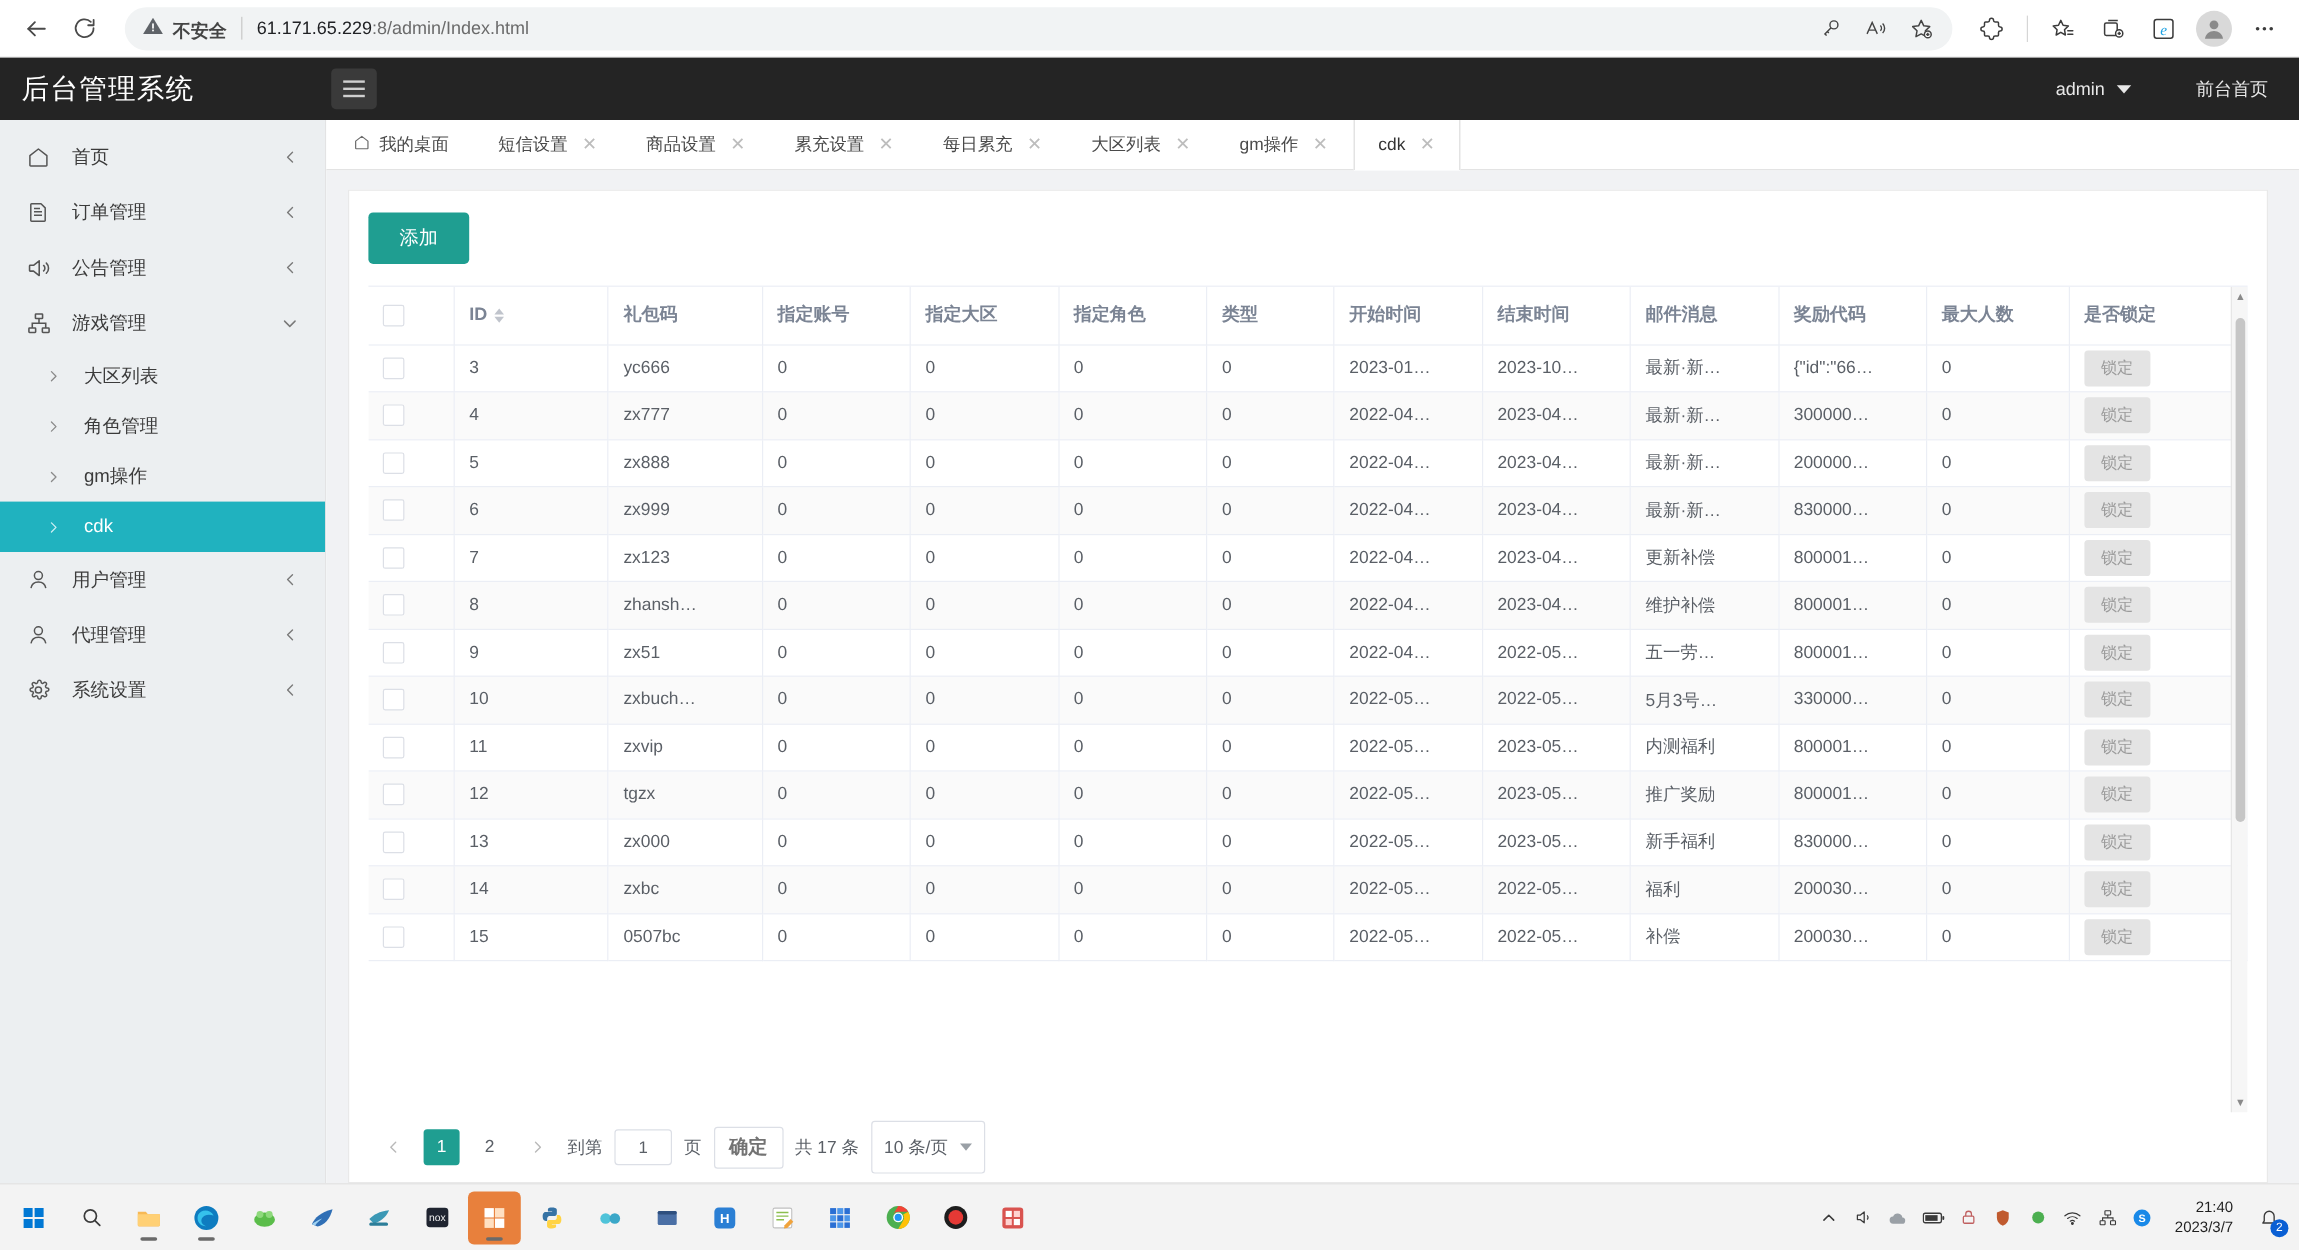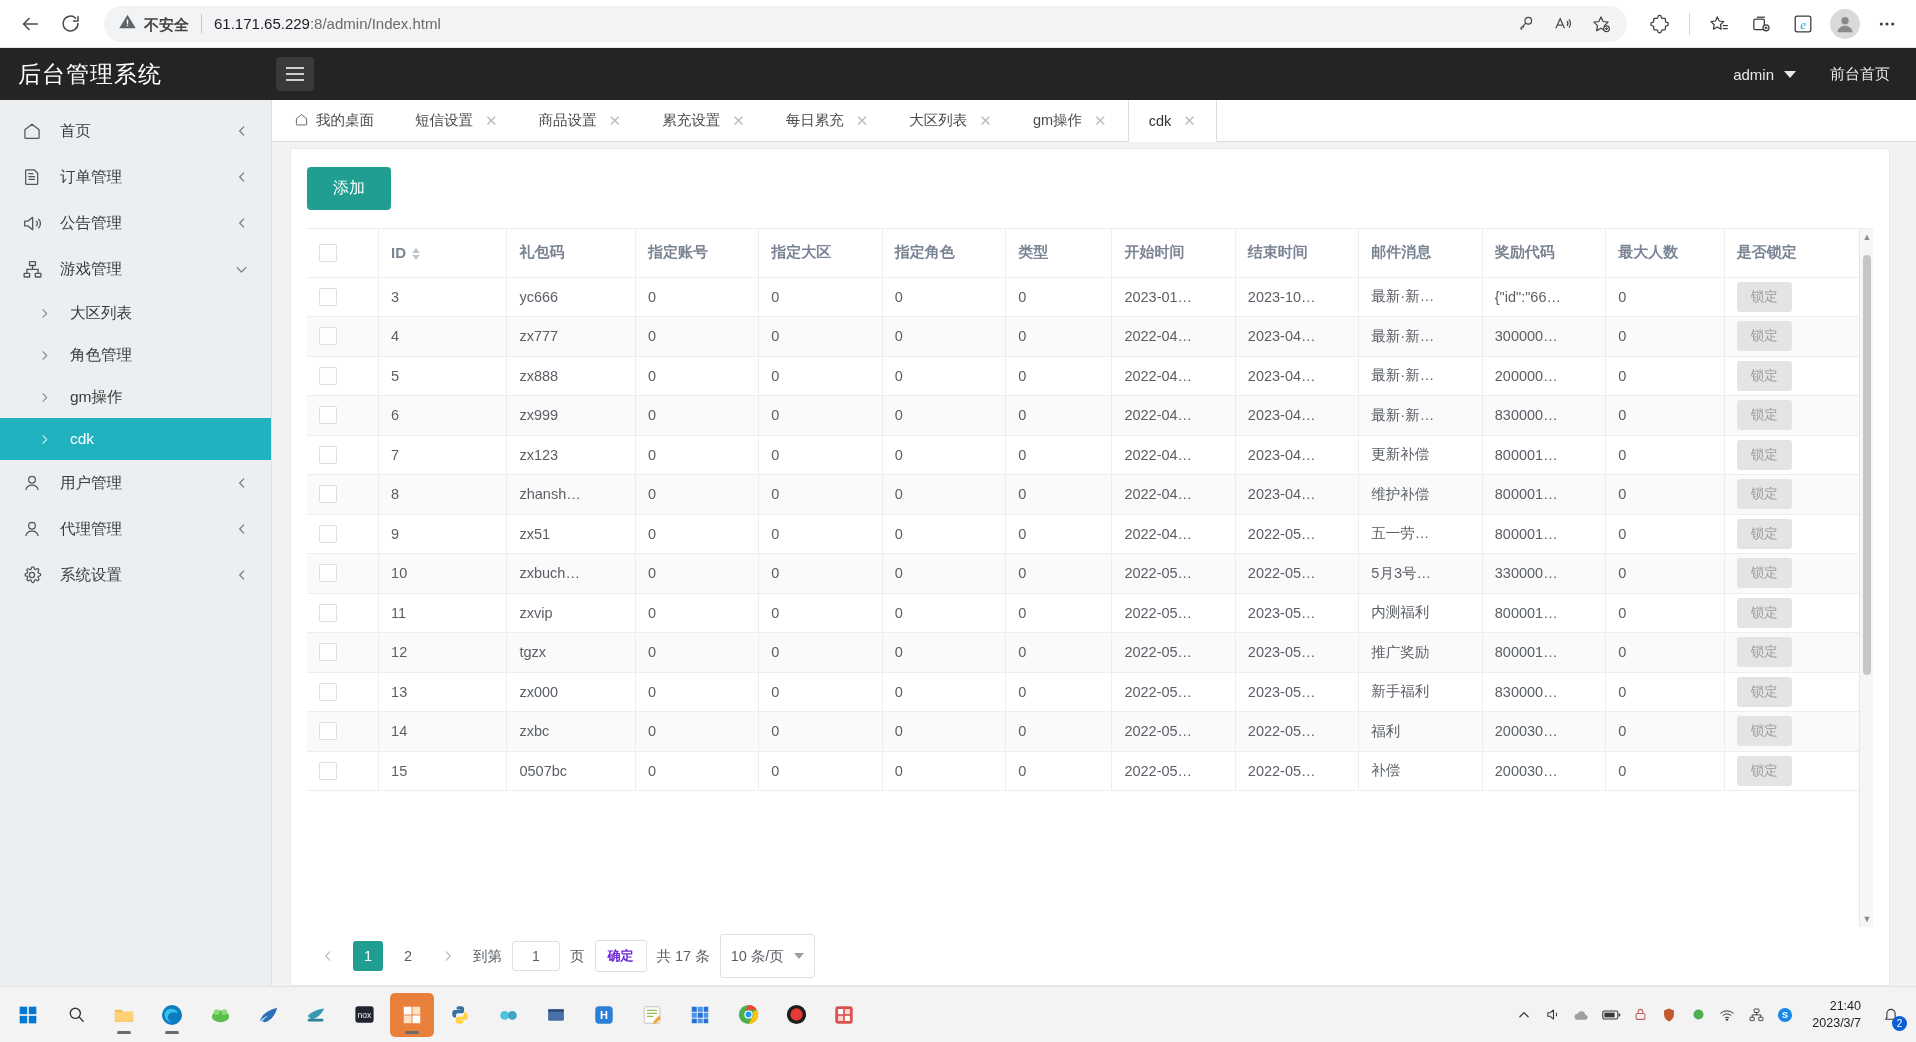--- a/index.html
+++ b/index.html
@@ -54,21 +54,21 @@
     padding-left:18px; flex:0 0 auto;
   }
   .burger{
     width:38px;height:34px;background:#3a3a3a;border-radius:4px;
     display:flex;align-items:center;justify-content:center;cursor:pointer;
     margin-left:4px;
   }
   .burger i{ display:block; width:18px; height:2px; background:#cfcfcf; position:relative;}
   .burger i:before,.burger i:after{content:"";position:absolute;left:0;width:18px;height:2px;background:#cfcfcf;}
   .burger i:before{ top:-6px;} .burger i:after{ top:6px;}
-  .hdr-right{ margin-left:auto; display:flex; align-items:center; gap:34px; padding-right:26px; color:#e8e8e8; font-size:15px;text-align:right;}
+  .hdr-right{ margin-left:auto; display:flex; align-items:center; gap:54px; padding-right:26px; color:#e8e8e8; font-size:15px;text-align:right;}
   .hdr-right .admin{ display:flex; align-items:center; gap:10px; cursor:pointer;}
   .caret-dn{ width:0;height:0;border-left:6px solid transparent;border-right:6px solid transparent;border-top:7px solid #e8e8e8;}
   .front-link{ cursor:pointer; }
 
   .app-body{ position:absolute; top:52px; left:0; right:0; bottom:0; display:flex; }
 
   
   .sidebar{
     width:272px; flex:0 0 272px; background:#eceff1; border-right:1px solid #e0e0e0;
     overflow:hidden; padding-top:8px;text-align:center;
@@ -101,21 +101,21 @@
     position:relative;
   }
   .tab .tab-x{ color:#bdbdbd; font-size:15px; line-height:1;}
   .tab.home{ gap:7px; padding-left:14px;}
   .tab.active{
     background:#ffffff; color:#333;
     border-left:1px solid #dcdcdc; border-right:1px solid #dcdcdc;
     box-shadow:0 -2px 0 #fff inset; margin-bottom:-1px; border-bottom:1px solid #fff;
   }
 
-  .page{ flex:1 1 auto; background:#f1f2f4; padding:6px 26px 0 18px; min-height:0; display:flex;}
+  .page{ flex:1 1 auto; background:#f1f2f4; padding:16px 26px 0 18px; min-height:0; display:flex;}
   .card{
     flex:1 1 auto; background:#fff; border:1px solid #e9e9e9;
     padding:18px 16px 0 16px; display:flex; flex-direction:column; min-height:0;
     position:relative;
   }
   .btn-add{
     background:#1f9e91; color:#fff; border:none; border-radius:4px;
     font-size:16px; padding:11px 26px; cursor:pointer; align-self:flex-start;
     font-family:inherit;
   }
@@ -155,21 +155,21 @@
   .tscroll .ar.t{ top:0;} .tscroll .ar.b{ bottom:0;}
 
   .pager{
     height:58px; flex:0 0 auto; display:flex; align-items:center; gap:10px;
     font-size:14.5px; color:#5a5f66; padding-left:6px;
   }
   .pg-arrow{ width:30px;height:30px;display:flex;align-items:center;justify-content:center;color:#b9b9b9;cursor:pointer;}
   .pg-num{ min-width:30px;height:30px;border-radius:3px;display:flex;align-items:center;justify-content:center;cursor:pointer;color:#5a5f66;}
   .pg-num.active{ background:#1f9e91; color:#fff;}
   .pg-input{ width:48px;height:30px;border:1px solid #dcdfe6;border-radius:3px;text-align:center;font-size:14px;color:#5a5f66;font-family:inherit;}
-  .pg-confirm{ border:1px solid #dcdfe6;background:#fff;border-radius:3px;padding:6px 12px;font-size:13px;color:#6d28d9;cursor:pointer;font-weight:bold;font-family:inherit;}
+  .pg-confirm{ border:1px solid #dcdfe6;background:#fff;border-radius:3px;padding:6px 12px;font-size:16px;color:#737373;cursor:pointer;font-weight:bold;font-family:inherit;}
   .pg-select{ border:1px solid #dcdfe6;background:#fff;border-radius:3px;height:44px;display:flex;align-items:center;gap:10px;padding:0 10px;cursor:pointer;color:#5a5f66;}
   .chev-sm{ width:0;height:0;border-left:5px solid transparent;border-right:5px solid transparent;border-top:6px solid #9aa0a6;}
 
   
   .taskbar{
     position:absolute; left:0; right:0; bottom:0; height:56px;
     background:#f3f3f3; display:flex; align-items:center; padding:0 6px;
     border-top:1px solid #e2e2e2;
   }
   .tb-left{ display:flex; align-items:center; gap:4px;}

